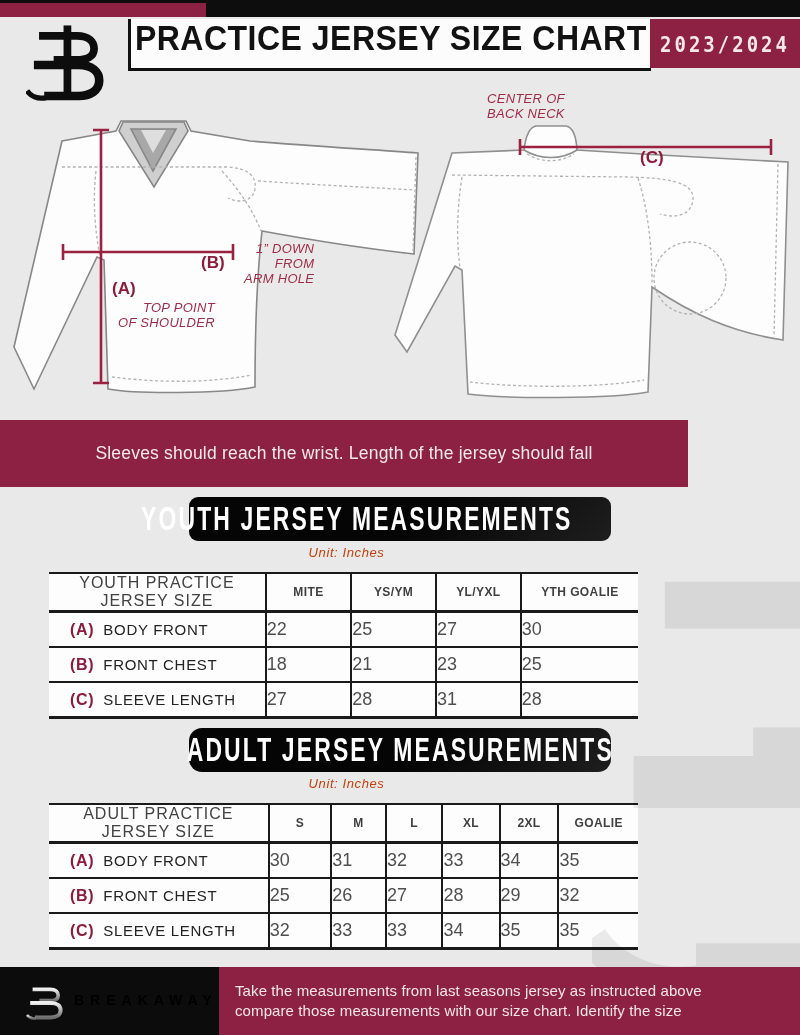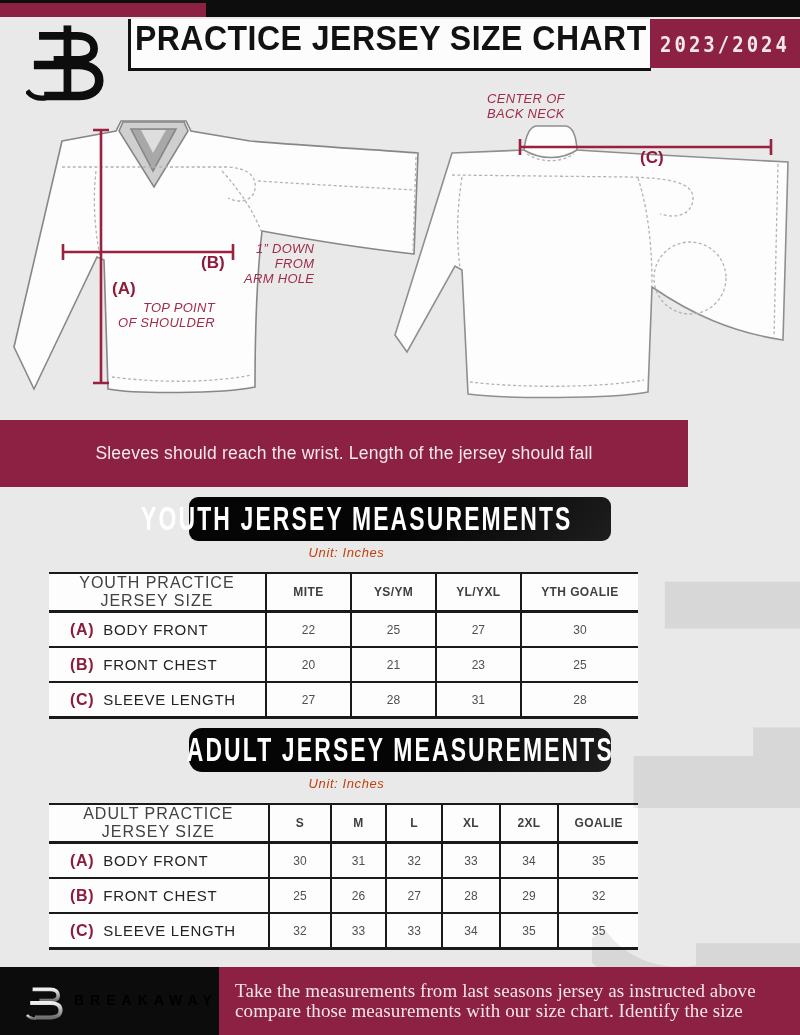--- a/index.html
+++ b/index.html
@@ -49,33 +49,33 @@
                    table-layout:fixed;background:#FDFDFD;
                    border-top:2px solid #1A1A1A;border-bottom:3px solid #1A1A1A;}
   .size-table th,.size-table td{border-left:2px solid #1A1A1A;padding:0;}
   .size-table th:first-child,.size-table td:first-child{border-left:none;}
   .size-table thead th{border-bottom:3px solid #1A1A1A;height:35px;}
   .size-table tbody td{border-top:2px solid #1A1A1A;height:33px;}
   th.label-h{font-weight:400;font-size:16px;color:#424242;letter-spacing:1px;text-align:center;}
   th.size-h{font-weight:700;font-size:12px;color:#404040;letter-spacing:.4px;text-align:center;}
   td.rowlabel{text-align:left;padding-left:21px;font-size:15px;color:#232323;letter-spacing:.7px;}
   td.rowlabel .rowkey{font-weight:800;color:#8C1C3C;font-size:16px;margin-right:9px;}
-  td.val{text-align:center;font-size:12px;color:#4F4F4F;}
+  td.val{text-align:left;font-size:18px;color:#4F4F4F;}
 
   
   .watermark{left:592px;top:522px;width:520px;height:520px;mix-blend-mode:multiply;
              pointer-events:none;}
   .swoosh{left:-60px;top:890px;width:1000px;height:300px;pointer-events:none;opacity:.55;}
 
   
   .footer-black{left:0;top:967px;width:219px;height:68px;background:#0C0C0C;}
   .footer-maroon{left:219px;top:967px;width:581px;height:68px;background:#8D2143;
                  display:flex;flex-direction:column;justify-content:center;padding-left:16px;
                  box-sizing:border-box;}
-  .footer-maroon div{color:#F3E6EA;font-size:19px;line-height:20.5px;letter-spacing:.1px;font-family:Liberation Serif, serif;}
+  .footer-maroon div{color:#F3E6EA;font-size:15px;line-height:20.5px;letter-spacing:.1px;}
   .brand-label{left:74px;top:992px;color:#000000;font-weight:700;font-size:14px;
                letter-spacing:6px;white-space:nowrap;}
 </style>
 </head>
 <body>
 
 <div id="page">
 
   <div class="abs topbar-black"></div>
   <div class="abs topbar-maroon"></div>
@@ -190,21 +190,21 @@
     <tbody>
       <tr>
         <td class="rowlabel"><span class="rowkey">(A)</span><span>BODY FRONT</span></td>
         <td class="val">22</td>
         <td class="val">25</td>
         <td class="val">27</td>
         <td class="val">30</td>
       </tr>
       <tr>
         <td class="rowlabel"><span class="rowkey">(B)</span><span>FRONT CHEST</span></td>
-        <td class="val">20</td>
+        <td class="val">18</td>
         <td class="val">21</td>
         <td class="val">23</td>
         <td class="val">25</td>
       </tr>
       <tr>
         <td class="rowlabel"><span class="rowkey">(C)</span><span>SLEEVE LENGTH</span></td>
         <td class="val">27</td>
         <td class="val">28</td>
         <td class="val">31</td>
         <td class="val">28</td>

